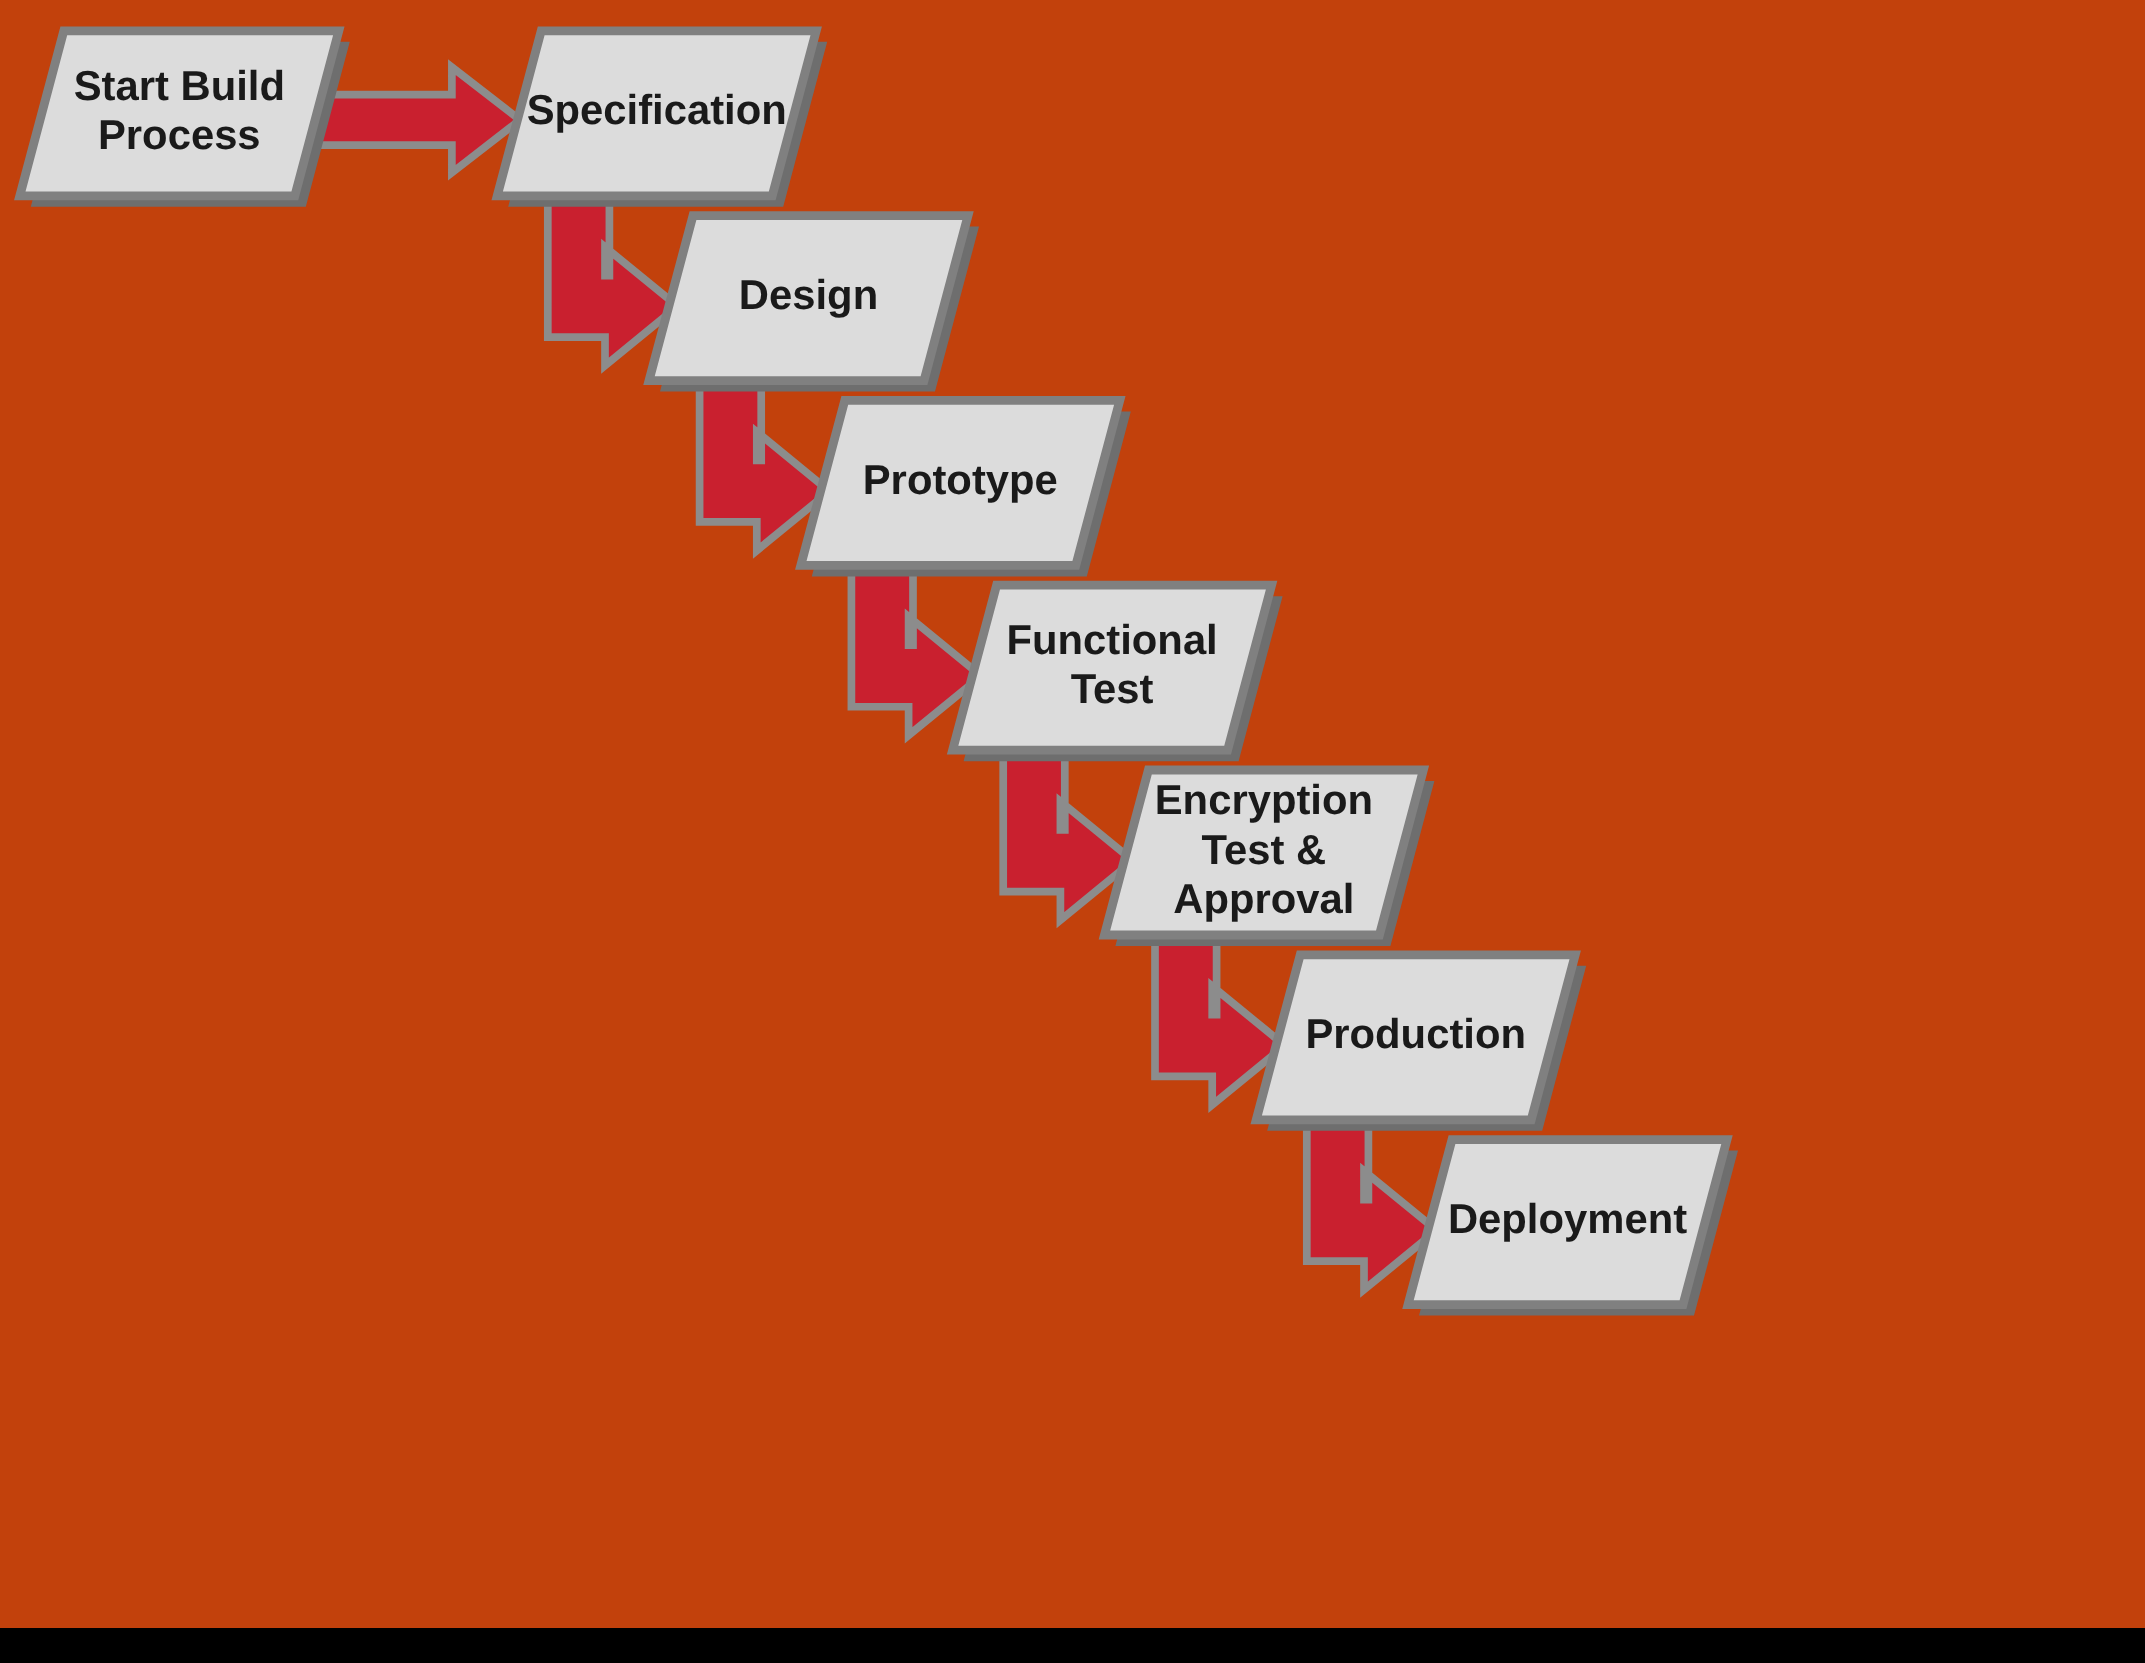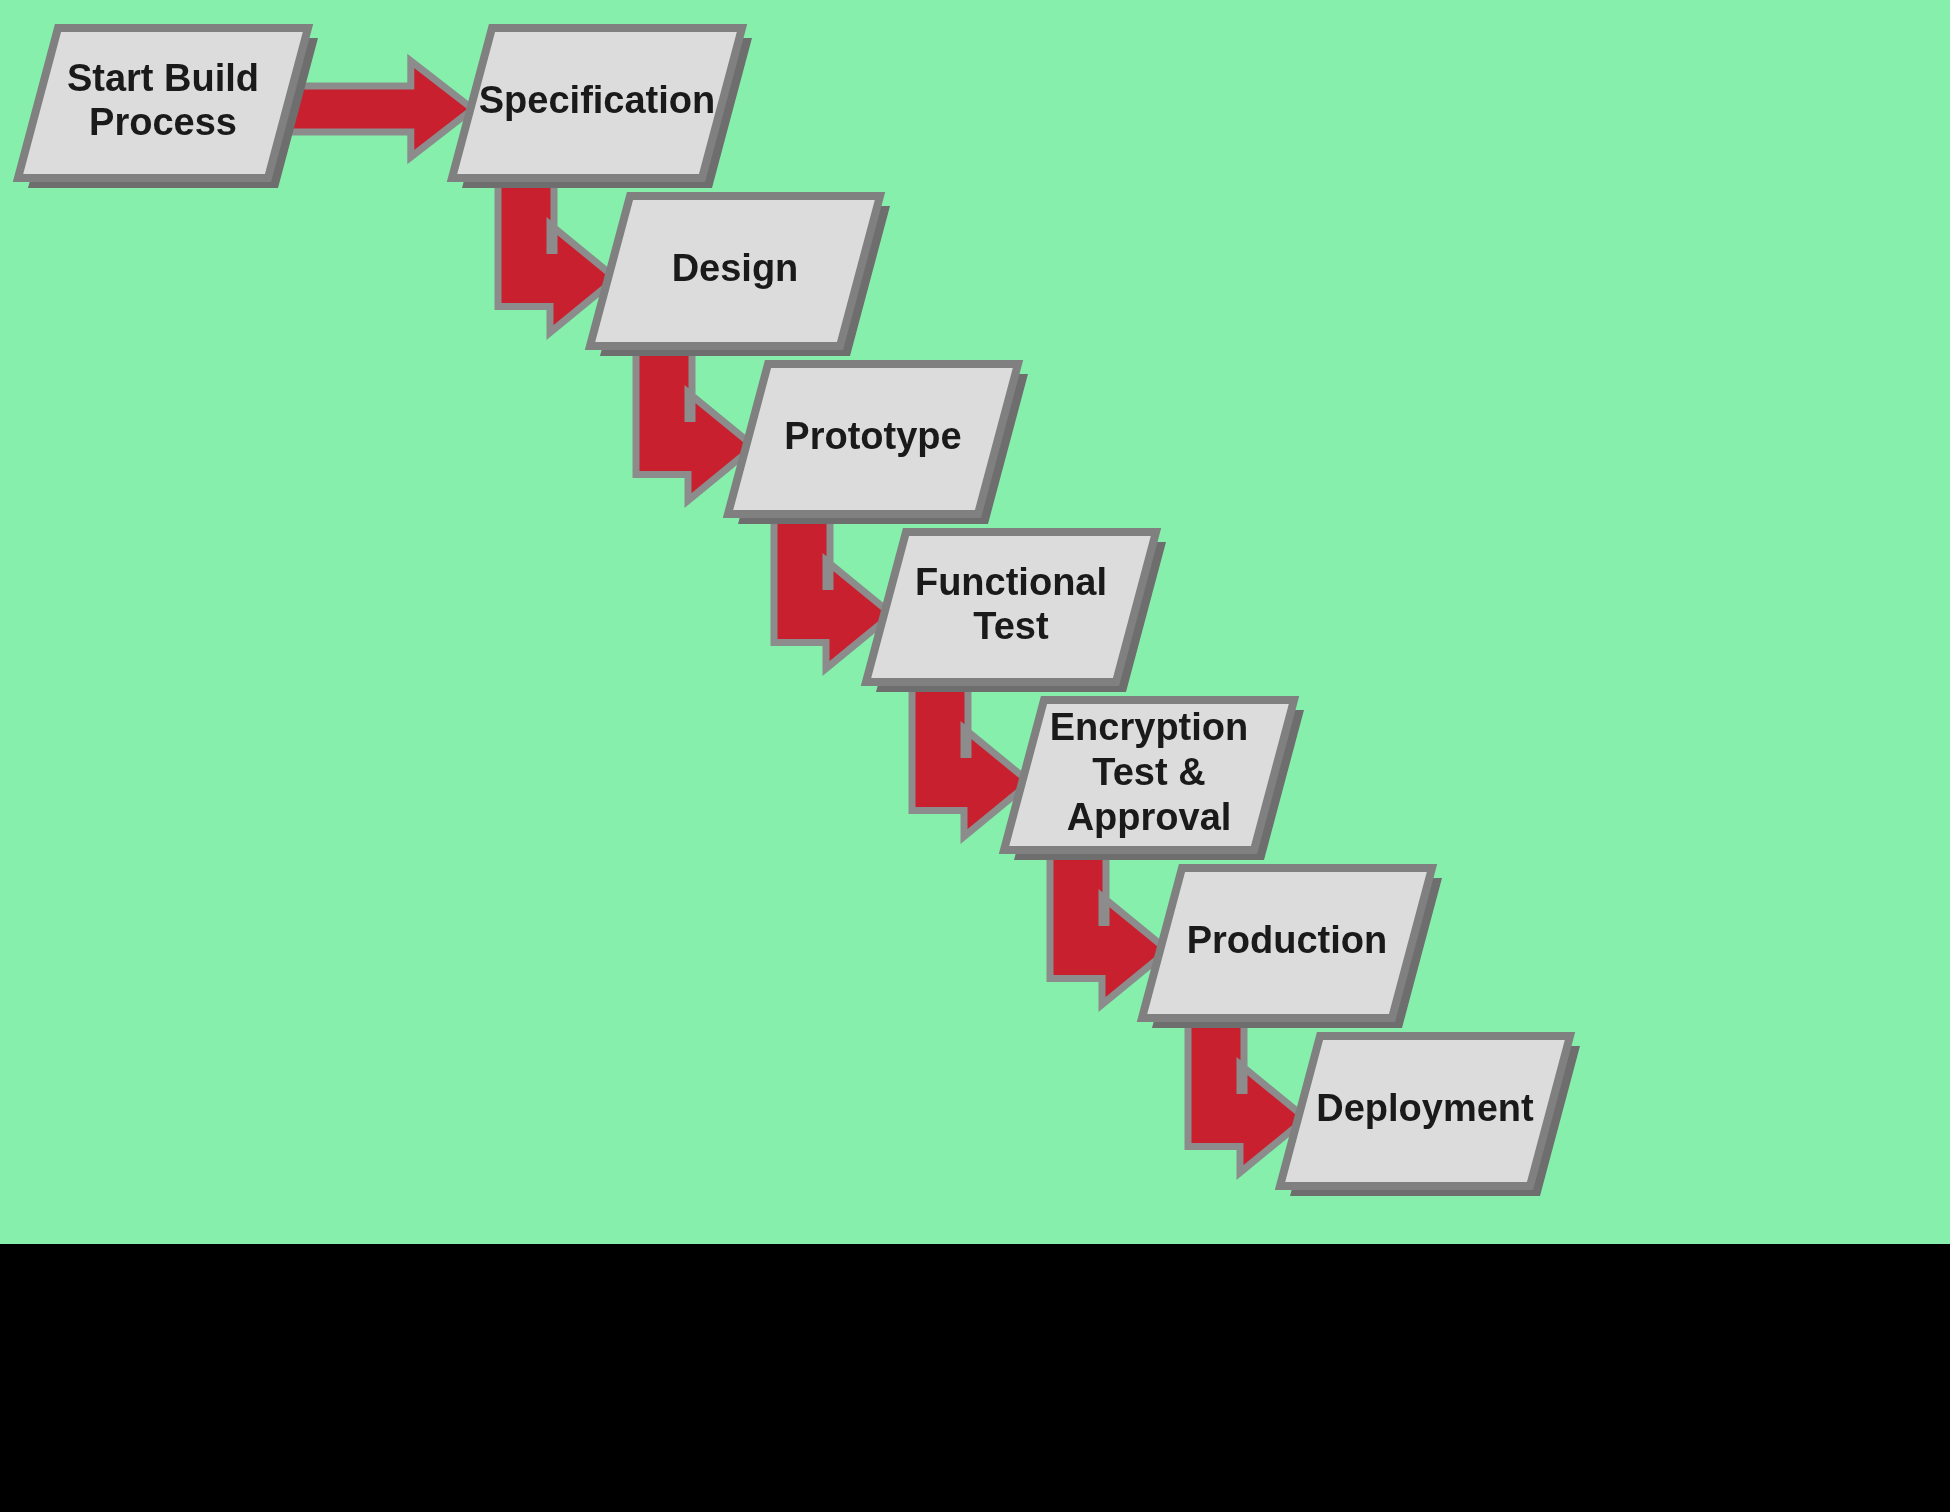--- a/index.html
+++ b/index.html
@@ -3,22 +3,22 @@
 <meta charset="utf-8">
 <style>
   html, body {
     margin: 0;
     padding: 0;
     background: #000000;
   }
   #stage {
     position: relative;
     width: 1950px;
-    height: 1244px;
-    background: #86efac;
+    height: 1480px;
+    background: #c2410c;
     overflow: hidden;
     font-family: "Liberation Sans", sans-serif;
   }
   #flow-svg {
     position: absolute;
     left: 0;
     top: 0;
     width: 1950px;
     height: 1512px;
     display: block;

